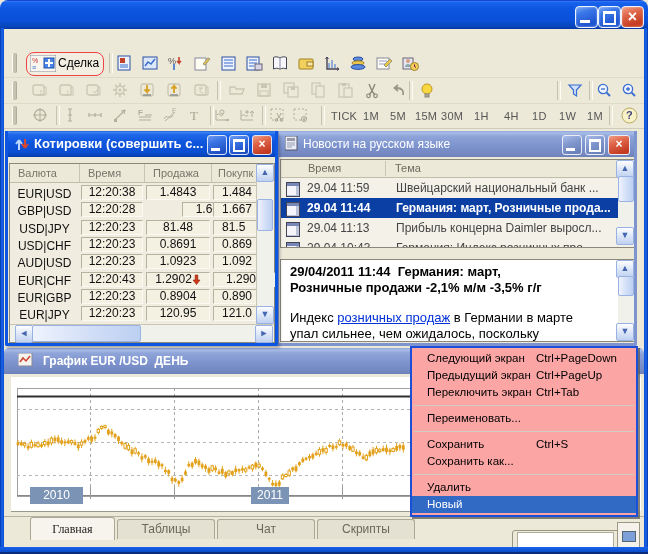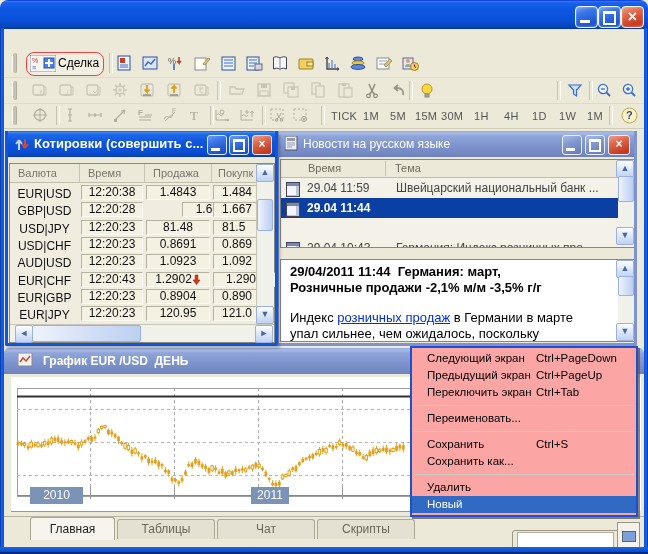--- a/index.html
+++ b/index.html
@@ -65,21 +65,21 @@
 #ctxmenu{left:410px;top:346px;width:224px;background:#fca5a5;border:2px solid #1d4ed8;box-shadow:2px 2px 0 rgba(90,88,80,.75);font-size:11.5px;color:#000;z-index:60;}
 .mi{position:relative;height:17px;line-height:17px;padding-left:15px;}
 .mi .sc{position:absolute;left:124px;}
 .msep{height:9px;position:relative;}
 .msep:after{content:"";position:absolute;left:2px;right:2px;top:4px;border-top:1px solid #cfcdc3;}
 .mhl{background:#316ac5;color:#fff;}
 
 #tabstrip{left:4px;top:516px;width:640px;height:31px;background:#ece9d8;border-top:1px solid #b5b2a2;}
 .tab{position:absolute;top:2px;height:19px;background:#e4e1d2;border:1px solid #aaa795;border-bottom:none;border-radius:3px 3px 0 0;
 font-size:12px;color:#6a6858;text-align:center;}
-.tab.active{top:0;height:22px;background:#f6f4ec;color:#222;}
+.tab.active{top:0;height:22px;background:#f6f4ec;color:#222;font-family:Liberation Serif, serif;}
 </style></head>
 <body>
 <div id="root">
 
 <div class="abs" id="titlebar"></div>
 <div class="winbtn" style="left:575px;">
       <div style="position:absolute;left:4px;bottom:4px;width:10px;height:3px;background:#fff;"></div>
     </div>
 <div class="winbtn" style="left:598px;">
       <div style="position:absolute;left:4px;top:4px;width:9px;height:9px;border:2px solid #fff;border-top-width:3px;"></div>
@@ -622,20 +622,26 @@
       <div class="abs" style="left:104px;top:1px;bottom:1px;border-left:1px solid #c8c5b4;"></div>
         </div>
     <div class="nrow" style="top:18px;">
           <div class="docicn"></div>
           <span class="t1">29.04 11:59</span>
           <span class="t2">Швейцарский национальный банк ...</span>
         </div>
     <div class="nrow nsel" style="top:38px;">
           <div class="docicn"></div>
           <span class="t1">29.04 11:44</span>
+          <span class="t2">Германия: март, Розничные  прода...</span>
+        </div>
+    <div class="nrow" style="top:58px;">
+          <div class="docicn"></div>
+          <span class="t1">29.04 11:13</span>
+          <span class="t2">Прибыль концерна Daimler выросл...</span>
         </div>
     <div class="nrow" style="top:78px;">
           <div class="docicn"></div>
           <span class="t1">29.04 10:43</span>
           <span class="t2">Германия: Индекс розничных про...</span>
         </div>
 
     <div class="abs" style="right:0;top:0;width:16px;height:85px;background:#eff1ea;">
       <div class="sbtn" style="right:0;top:0;">▲</div>
       <div class="sthumb" style="right:0;top:16px;width:14px;height:24px;"></div>

